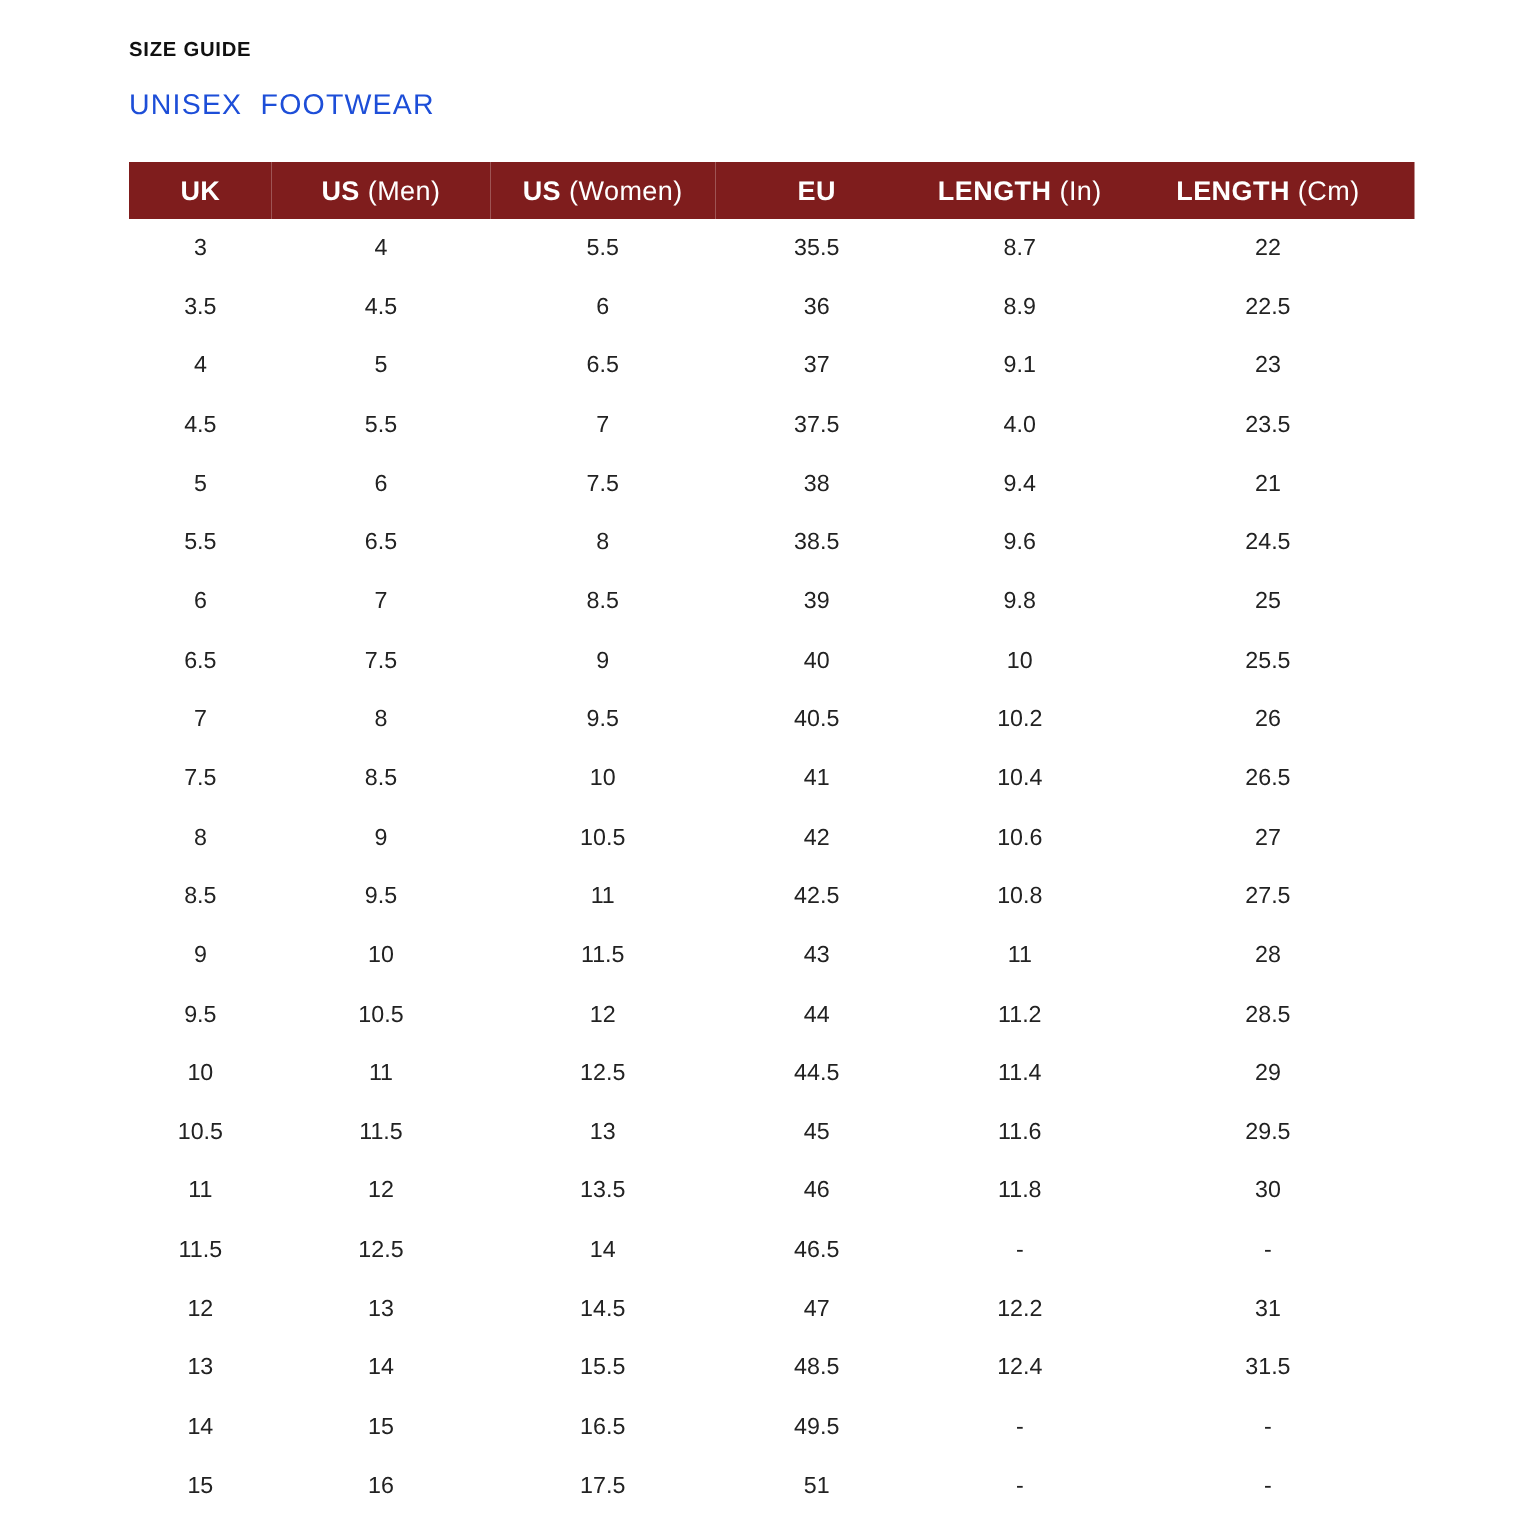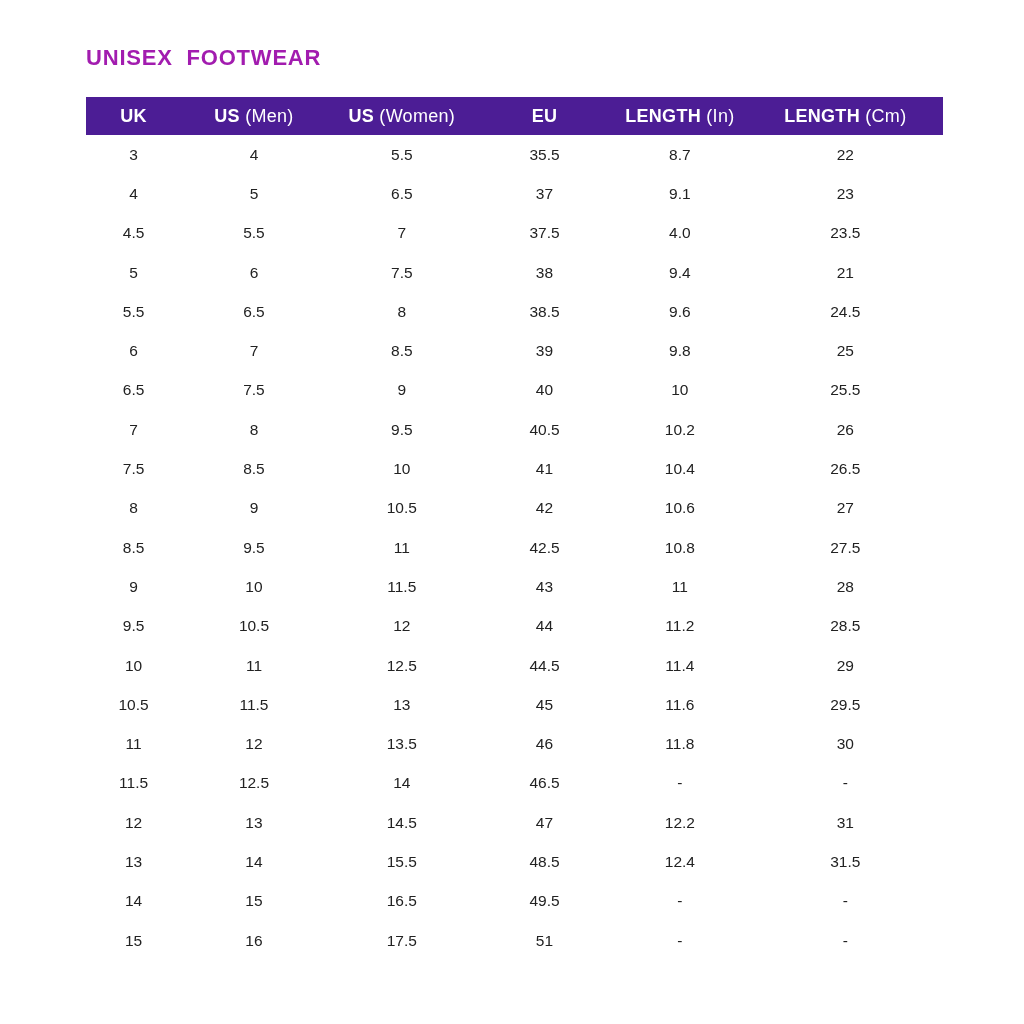--- a/index.html
+++ b/index.html
@@ -15,34 +15,34 @@
     padding: 25px 81px 0 86px;
   }
   .eyebrow {
     font-size: 13.5px;
     font-weight: 700;
     letter-spacing: 0.5px;
     color: #111111;
   }
   .title {
     margin-top: 20px;
-    font-size: 22px;
-    font-weight: 700;
+    font-size: 19px;
+    font-weight: 400;
     letter-spacing: 0.8px;
-    color: #a21caf;
+    color: #1d4ed8;
     white-space: pre; 
   }
   table.size-table {
     width: 100%;
     border-collapse: collapse;
     table-layout: fixed;
     margin-top: 26px;
   }
   thead tr {
-    background: #4c1d95;
+    background: #7f1d1d;
   }
   thead th {
     height: 38px;
     color: #ffffff;
     font-size: 18px;
     font-weight: 700;
     letter-spacing: 0.3px;
     text-align: center;
     vertical-align: middle;
     white-space: nowrap;
@@ -62,20 +62,21 @@
   .col-1 { width: 17.0%; }
   .col-2 { width: 17.5%; }
   .col-3 { width: 15.8%; }
   .col-4 { width: 15.8%; }
   .col-5 { width: 22.8%; }
 </style>
 </head>
 <body>
 
 <div class="page">
+  <div class="eyebrow">SIZE GUIDE</div>
   <h1 class="title">UNISEX  FOOTWEAR</h1>
 
   <table class="size-table">
     <thead>
       <tr id="header-row">
           <th class="col-0"><span class="th-main">UK</span></th>
           <th class="col-1"><span class="th-main">US</span><span class="th-sub"> (Men)</span></th>
           <th class="col-2"><span class="th-main">US</span><span class="th-sub"> (Women)</span></th>
           <th class="col-3"><span class="th-main">EU</span></th>
           <th class="col-4"><span class="th-main">LENGTH</span><span class="th-sub"> (In)</span></th>
@@ -85,20 +86,28 @@
     <tbody id="table-body">
         <tr>
           <td class="col-0">3</td>
           <td class="col-1">4</td>
           <td class="col-2">5.5</td>
           <td class="col-3">35.5</td>
           <td class="col-4">8.7</td>
           <td class="col-5">22</td>
         </tr>
         <tr>
+          <td class="col-0">3.5</td>
+          <td class="col-1">4.5</td>
+          <td class="col-2">6</td>
+          <td class="col-3">36</td>
+          <td class="col-4">8.9</td>
+          <td class="col-5">22.5</td>
+        </tr>
+        <tr>
           <td class="col-0">4</td>
           <td class="col-1">5</td>
           <td class="col-2">6.5</td>
           <td class="col-3">37</td>
           <td class="col-4">9.1</td>
           <td class="col-5">23</td>
         </tr>
         <tr>
           <td class="col-0">4.5</td>
           <td class="col-1">5.5</td>

